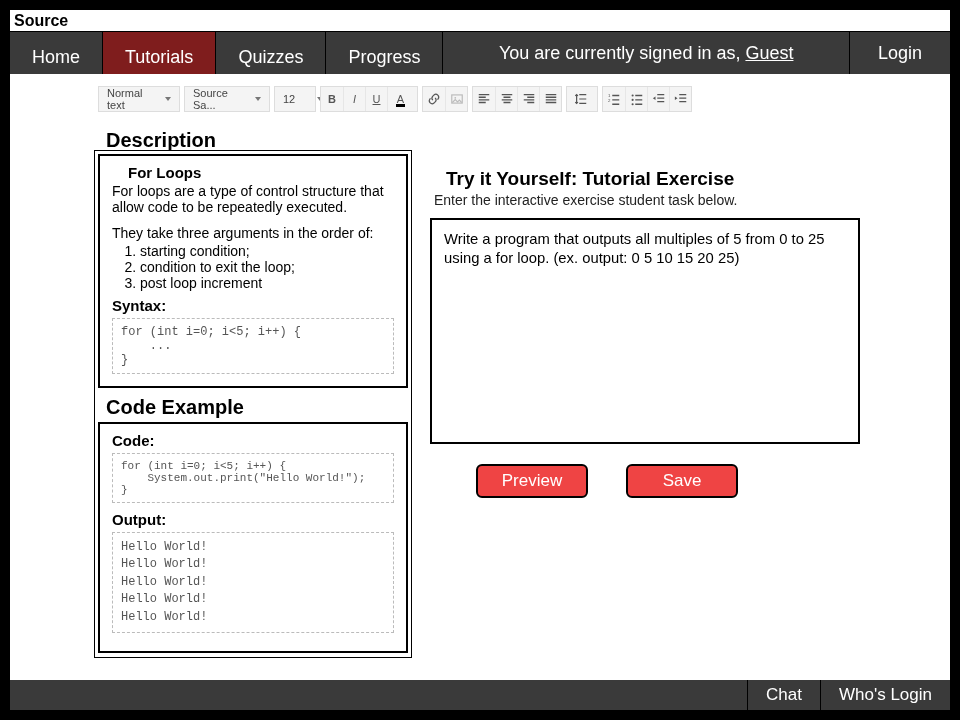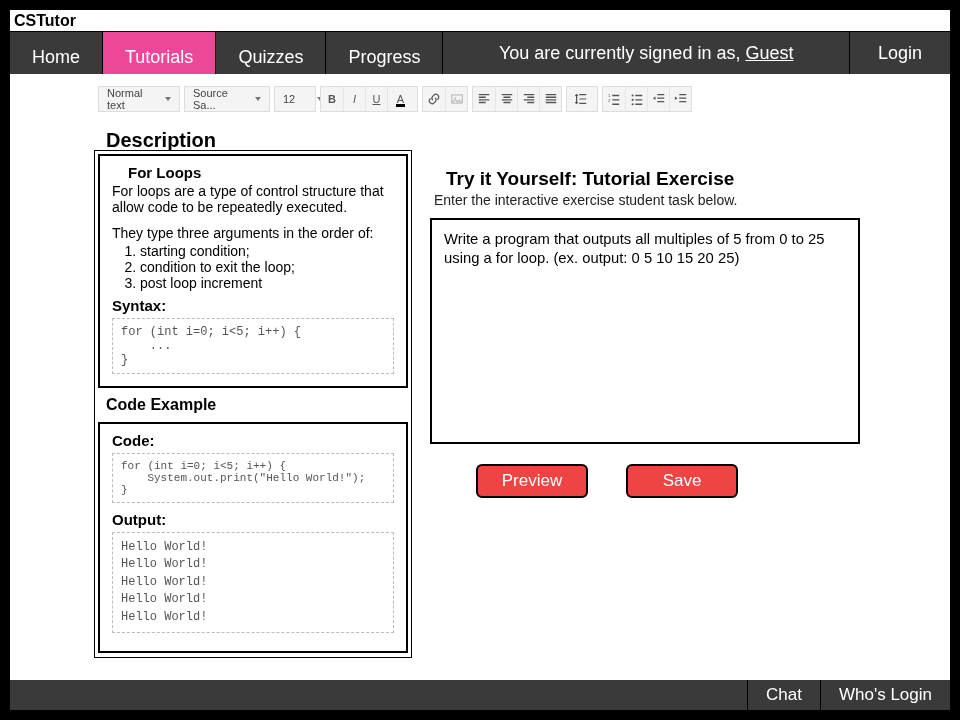--- a/index.html
+++ b/index.html
@@ -34,21 +34,21 @@
     font-size:18px;
   }
   .nav .tab {
     display:flex;
     align-items:flex-start;
     justify-content:center;
     padding:15px 22px;
     border-right:1px solid #000;
     cursor:pointer;
   }
-  .nav .tab.active { background:#ec4899; }
+  .nav .tab.active { background:#7f1d1d; }
   .nav .spacer { flex:1; display:flex; align-items:center; justify-content:center; }
   .nav .login { padding:0 28px; border-left:1px solid #000; display:flex; align-items:center; cursor:pointer;}
   .nav a { color:#fff; }
 
   .content {
     position:absolute;
     left:0; right:0;
     top:64px; bottom:30px;
     background:#fff;
   }
@@ -117,21 +117,21 @@
     font-family:"Courier New",monospace;
     font-size:12px;
     color:#555;
     white-space:pre;
     margin:4px 0 8px 0;
   }
 
   .sec-code-title {
     position:absolute;
     left:96px; top:322px;
-    font-size:16px;
+    font-size:20px;
     font-weight:bold;
   }
   .code-box {
     position:absolute;
     left:88px; top:348px;
     width:310px;
     border:2px solid #000;
     padding:8px 12px 10px 12px;
     font-size:14px;
   }
@@ -198,21 +198,21 @@
     border-left:1px solid #000;
     cursor:pointer;
   }
 </style>
 </head>
 <body>
 
 <div class="frame">
 
   <div class="appbar">
-    <span>CSTutor</span>
+    <span>Source</span>
   </div>
 
   <div class="nav">
     <div class="tab">
         <span>Home</span>
       </div>
     <div class="tab active">
         <span>Tutorials</span>
       </div>
     <div class="tab">
@@ -343,21 +343,21 @@
       </div>
     </div>
 
     <div class="outer-line"></div>
 
     <div class="sec-desc-title">Description</div>
     <div class="desc-box">
       <h4>For Loops</h4>
       <div>For loops are a type of control structure that allow code to be repeatedly executed.</div>
       <div style="height:10px"></div>
-      <div>They type three arguments in the order of:</div>
+      <div>They take three arguments in the order of:</div>
       <ol>
         <li>starting condition;</li>
         <li>condition to exit the loop;</li>
         <li>post loop increment</li>
       </ol>
       <div class="subhdr">Syntax:</div>
       <div class="dashed">for (int i=0; i&lt;5; i++) {
     ...
 }</div>
     </div>

